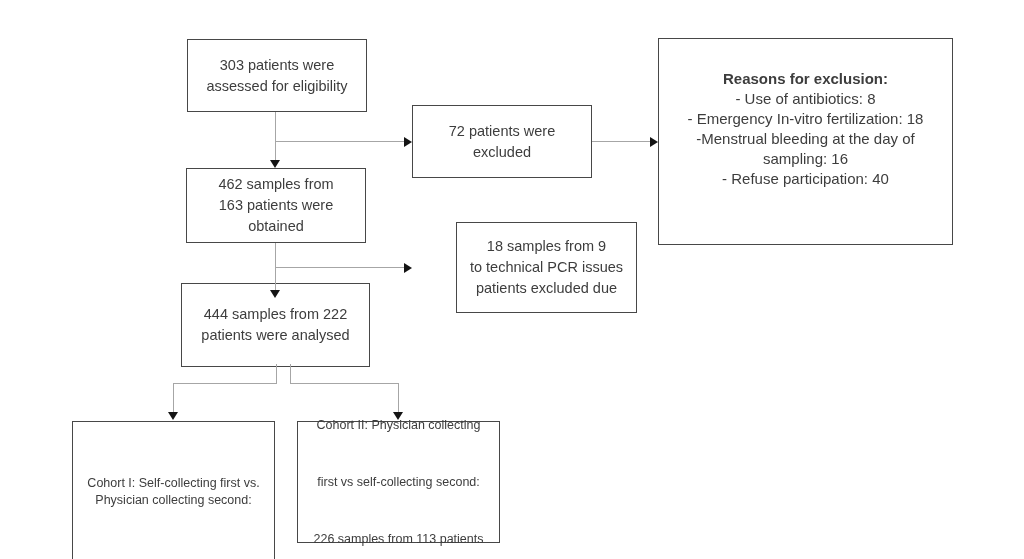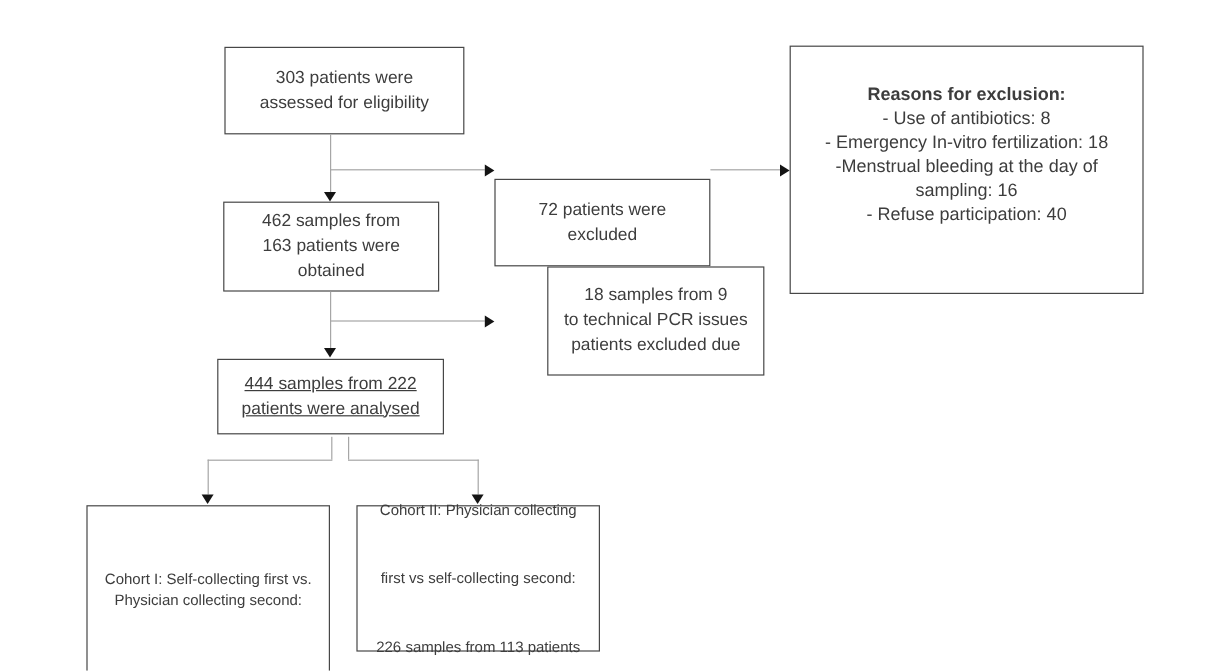--- a/index.html
+++ b/index.html
@@ -24,32 +24,32 @@
     border:1.5px solid var(--box-border);
     background:#fff;
     display:flex;
     flex-direction:column;
     align-items:center;
     justify-content:center;
     text-align:center;
     font-size:14.5px;
     line-height:21px;
   }
-  .box-eligibility{left:187px;top:39px;width:200px;height:73px;}
-  .box-excluded{left:412px;top:105px;width:180px;height:73px;margin-top:44px;}
+  .box-eligibility{left:187px;top:39px;width:180px;height:73px;}
+  .box-excluded{left:412px;top:105px;width:180px;height:73px;}
   .box-reasons{
     left:658px;top:38px;width:295px;height:207px;
     justify-content:flex-start;
     padding-top:30px;
     font-size:15px;line-height:20px;
   }
   .box-reasons .reasons-title{font-weight:bold;}
   .box-obtained{left:186px;top:168px;width:180px;height:75px;}
   .box-pcr{left:412px;top:222px;width:181px;height:91px;margin-left:44px;}
-  .box-analysed{left:181px;top:299px;width:189px;height:63px;text-decoration:underline;}
+  .box-analysed{left:181px;top:283px;width:189px;height:84px;}
   .box-cohort1{left:72px;top:421px;width:203px;height:141px;font-size:12.5px;line-height:17px;}
   .box-cohort2{left:297px;top:421px;width:203px;height:122px;font-size:12.5px;line-height:17px;gap:40px;}
 
   .line{position:absolute;background:var(--connector);}
   .arrow-down{
     position:absolute;width:0;height:0;
     border-left:5px solid transparent;
     border-right:5px solid transparent;
     border-top:8px solid var(--arrowhead);
   }

